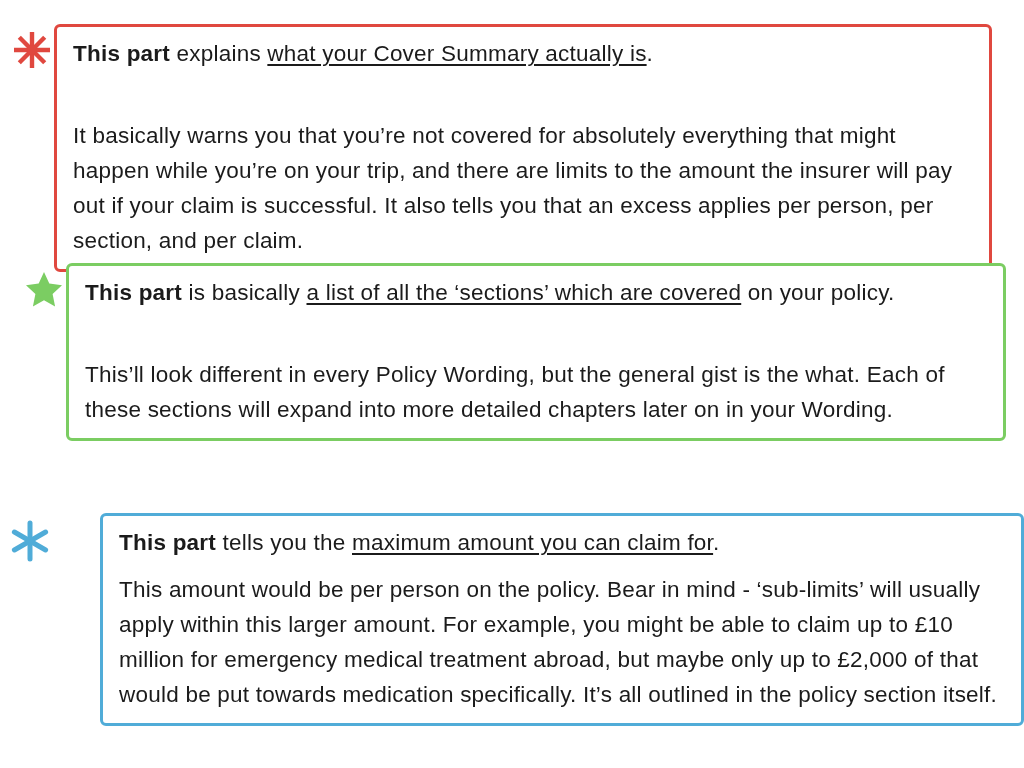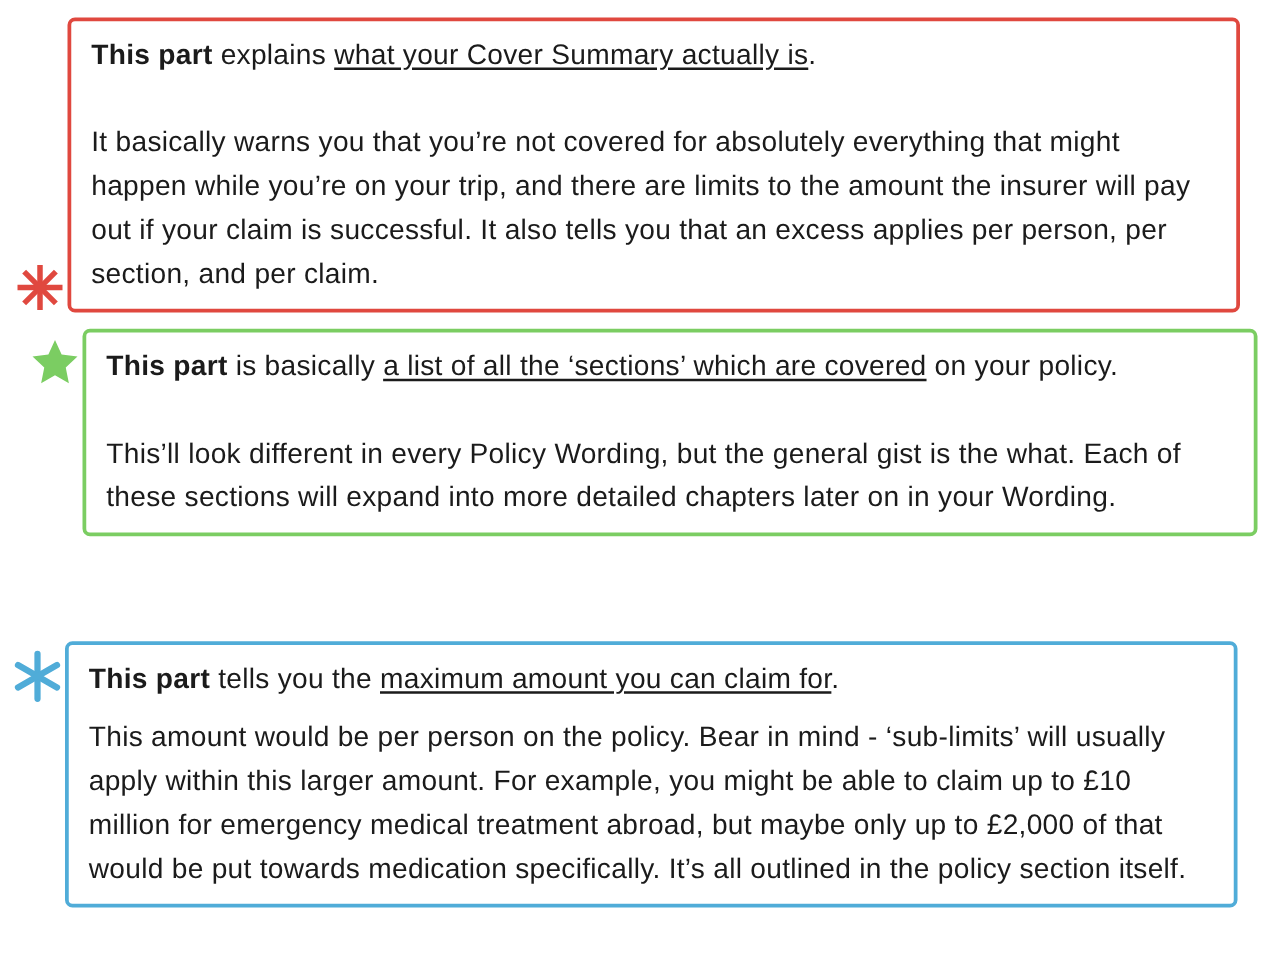--- a/index.html
+++ b/index.html
@@ -52,42 +52,41 @@
 
   .callout p {
     margin: 0;
     font-size: 22.5px;
     line-height: 35px;
     color: #1b1b1b;
     letter-spacing: 0.01em;
   }
 
   .callout p + p {
-    margin-top: 35px;
+    margin-top: 47px;
   }
 
   .callout p.tight + p.tight {
     margin-top: 12px;
   }
 
   .bold {
     font-weight: bold;
   }
 
   .underline {
     text-decoration: underline;
     text-underline-offset: 3px;
   }
 
   
   #row-cover-summary {
     left: 10px;
-    top: 14px;
+    top: 24px;
     width: 1004px;
-    align-items: flex-end;
   }
   #row-cover-summary .callout {
     border-color: #e0483f;
     width: 938px;
   }
 
   
   #row-sections-list {
     left: 22px;
     top: 263px;
@@ -96,20 +95,21 @@
   #row-sections-list .callout {
     border-color: #7bcd62;
     width: 940px;
   }
 
   
   #row-maximum-amount {
     left: 8px;
     top: 513px;
     width: 1016px;
+    gap: 48px;
   }
   #row-maximum-amount .callout {
     border-color: #50acd8;
     width: 938px;
   }
 </style>
 </head>
 <body>
 
 <div class="page">

